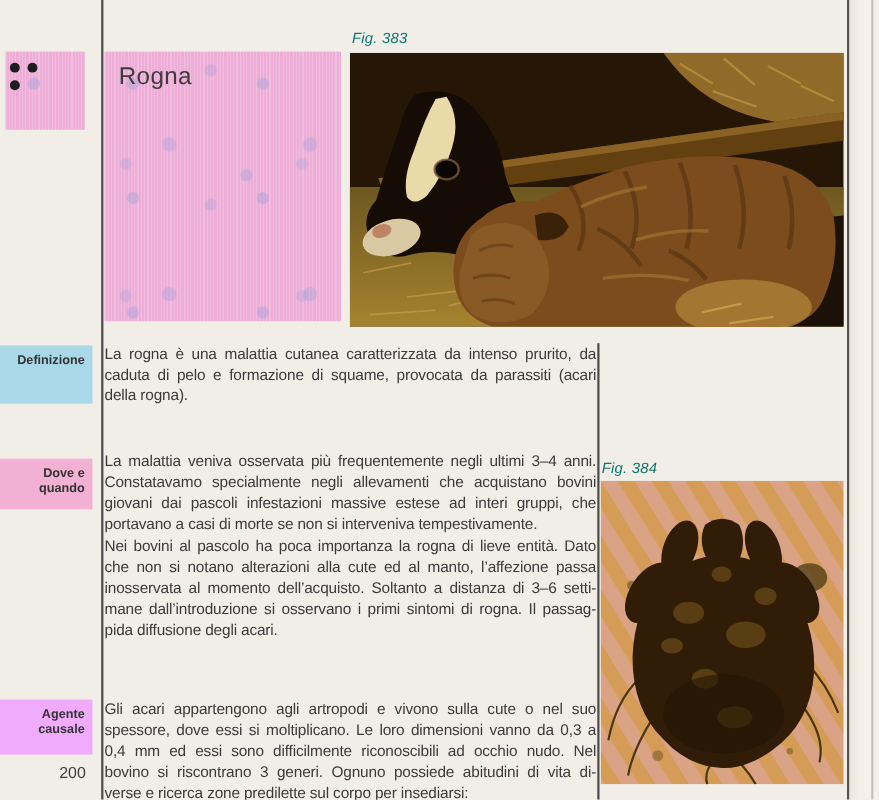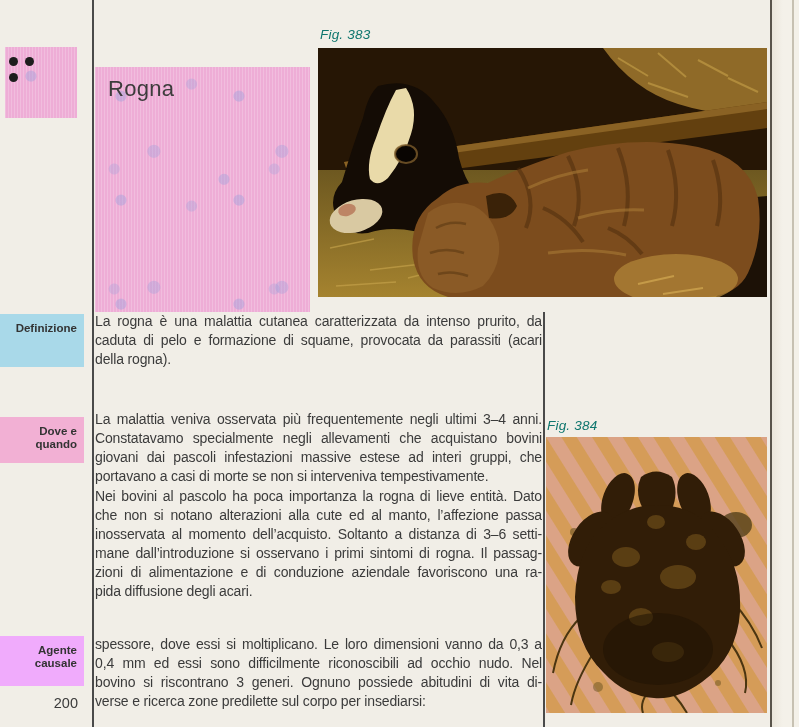--- a/index.html
+++ b/index.html
@@ -91,21 +91,21 @@
 <div class="rule rule-mid"></div>
 <div class="rule rule-right"></div>
 <div class="rule-faint abs"></div>
 
 <div class="corner-square halftone">
   <span class="dot d1"></span>
   <span class="dot d2"></span>
   <span class="dot d3"></span>
 </div>
 
-<div class="title-block halftone" style="background-color: rgb(238, 173, 214); margin-top: 20px;">
+<div class="title-block halftone" style="background-color: rgb(238, 173, 214);">
   <h1>Rogna</h1>
 </div>
 
 <div class="fig-label fig-383">Fig. 383</div>
 <div class="photo photo-cattle">
   <svg viewBox="0 0 449 249" preserveAspectRatio="none" xmlns="http://www.w3.org/2000/svg">
     <defs>
       <linearGradient id="floorG" x1="0" y1="0" x2="0" y2="1">
         <stop offset="0" stop-color="#6d5820"></stop>
           <stop offset="1" stop-color="#a5832f"></stop>
@@ -154,21 +154,20 @@
     <div class="jline">La malattia veniva osservata più frequentemente negli ultimi 3–4 anni.</div>
     <div class="jline">Constatavamo specialmente negli allevamenti che acquistano bovini</div>
     <div class="jline">giovani dai pascoli infestazioni massive estese ad interi gruppi, che</div>
     <div class="jline">portavano a casi di morte se non si interveniva tempestivamente.</div>
   </div>
 <div class="para para-dove-2">
     <div class="jline">Nei bovini al pascolo ha poca importanza la rogna di lieve entità. Dato</div>
     <div class="jline">che non si notano alterazioni alla cute ed al manto, l’affezione passa</div>
     <div class="jline">inosservata al momento dell’acquisto. Soltanto a distanza di 3–6 setti-</div>
     <div class="jline">mane dall’introduzione si osservano i primi sintomi di rogna. Il passag-</div>
-    <div class="jline">zioni di alimentazione e di conduzione aziendale favoriscono una ra-</div>
     <div class="jline">pida diffusione degli acari.</div>
   </div>
 
 <div class="fig-label fig-384">Fig. 384</div>
 <div class="photo photo-mite">
   <svg viewBox="0 0 221 276" preserveAspectRatio="none" xmlns="http://www.w3.org/2000/svg">
     <defs>
       <pattern id="bgp" width="26" height="26" patternUnits="userSpaceOnUse" patternTransform="rotate(-32)">
         <rect width="26" height="26" fill="#d59c58"></rect>
         <rect width="13" height="26" fill="#dfa79f" opacity=".65"></rect>
@@ -205,19 +204,20 @@
     </g>
     <ellipse cx="112" cy="212" rx="55" ry="36" fill="#1f1203" opacity=".55"></ellipse>
   </svg>
 </div>
 
 <div class="label-box box-agente" style="background-color: #f0abfc;">
     <div class="jline">Agente</div>
     <div class="jline">causale</div>
   </div>
 <div class="para para-agente">
+    <div class="jline">Gli acari appartengono agli artropodi e vivono sulla cute o nel suo</div>
     <div class="jline">spessore, dove essi si moltiplicano. Le loro dimensioni vanno da 0,3 a</div>
     <div class="jline">0,4 mm ed essi sono difficilmente riconoscibili ad occhio nudo. Nel</div>
     <div class="jline">bovino si riscontrano 3 generi. Ognuno possiede abitudini di vita di-</div>
     <div class="jline">verse e ricerca zone predilette sul corpo per insediarsi:</div>
   </div>
 
 <div class="page-number">200</div>
 
 </body></html>

